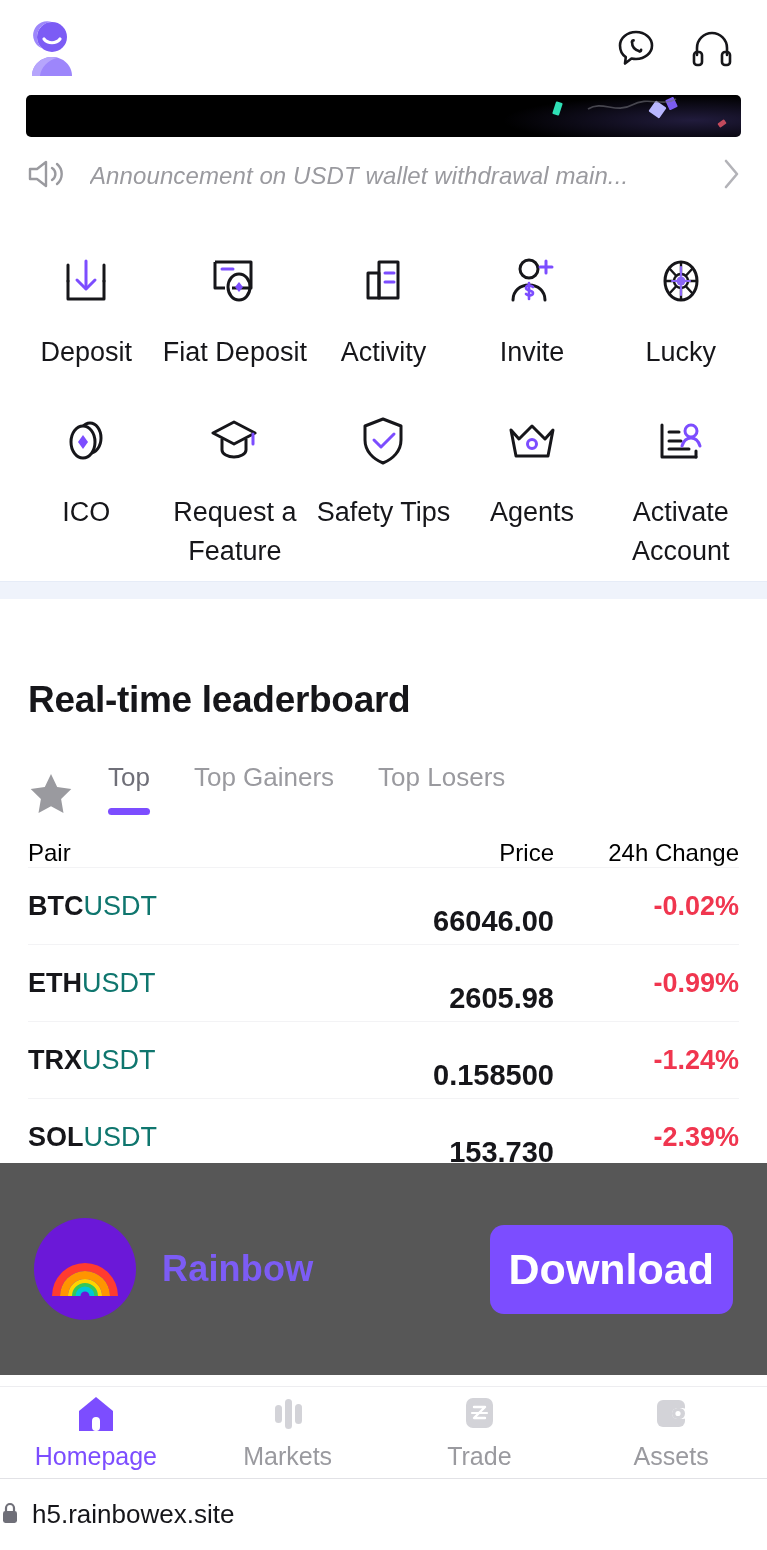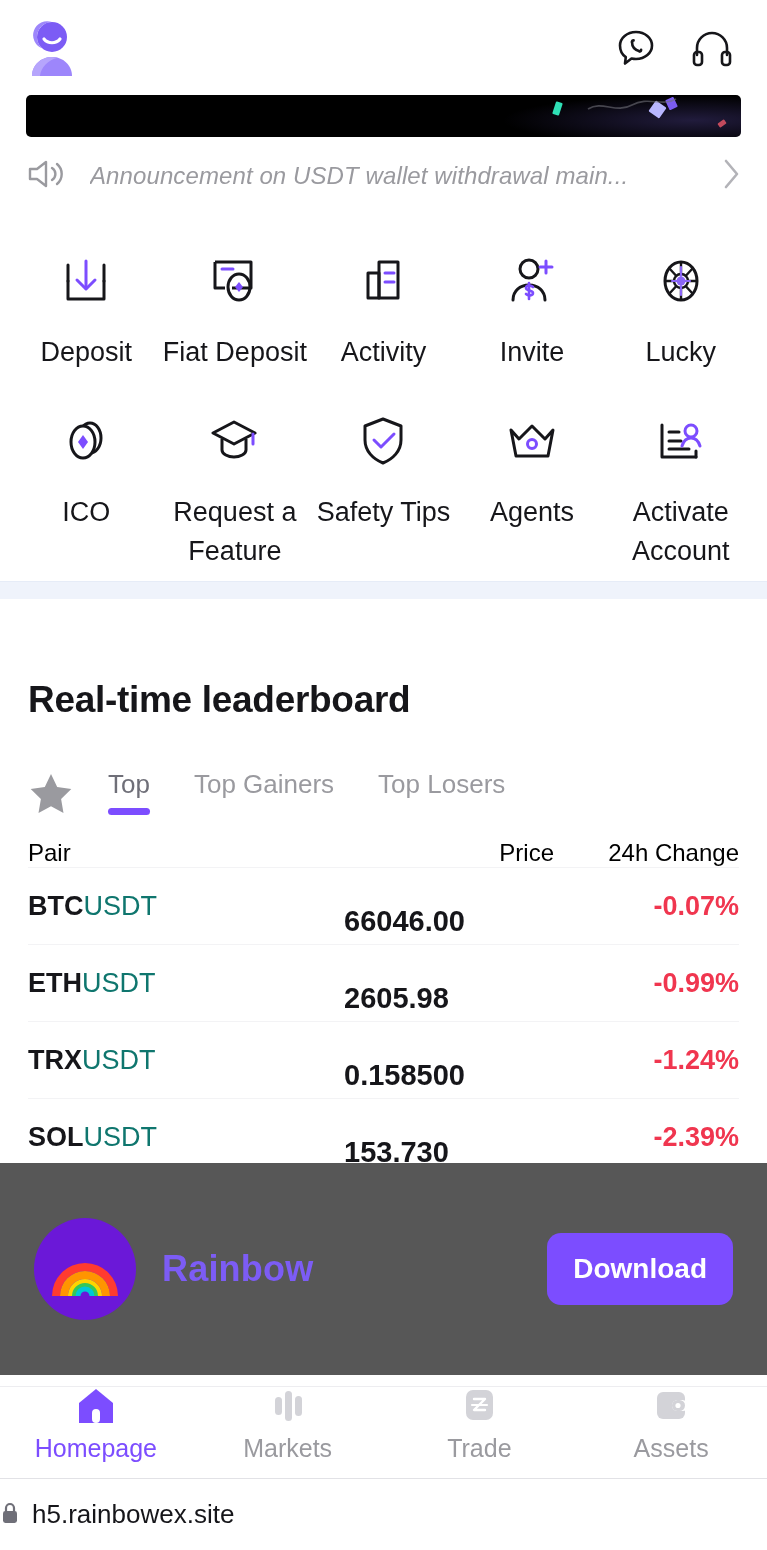--- a/index.html
+++ b/index.html
@@ -118,21 +118,21 @@
     align-items: flex-end;
     gap: 0;
     margin-top: 38px;
     height: 56px;
   }
   .star-tab { width: 58px; display: flex; align-items: center; height: 44px; }
   .tab {
     position: relative;
     font-size: 26px;
     color: #9a9a9f;
-    padding: 0 22px 15px 22px;
+    padding: 0 22px 22px 22px;
     cursor: pointer;
     white-space: nowrap;
   }
   .tab.active { color: #6f6f78; }
   .tab.active::after {
     content: "";
     position: absolute;
     left: 22px; right: 22px; bottom: 0;
     height: 7px; border-radius: 4px;
     background: #7c4dff;
@@ -151,21 +151,21 @@
 
   .row {
     display: flex;
     align-items: center;
     height: 77px;
     border-top: 1px solid #f3f3f5;
   }
   .row:first-of-type { border-top: none; }
   .r-pair { flex: 1; font-size: 27px; color: #16161a; font-weight: 600; }
   .r-pair .quote { color: #0f766e; font-weight: 400; }
-  .r-price { width: 210px; font-size: 29px; font-weight: 700; color: #16161a; margin-top: 30px; }
+  .r-price { width: 210px; text-align: right; font-size: 29px; font-weight: 700; color: #16161a; margin-top: 30px; }
   .r-chg { width: 185px; text-align: right; font-size: 27px; font-weight: 600; }
   .neg { color: #f0364f; }
 
   
   .dl-overlay {
     position: absolute;
     left: 0; right: 0;
     top: 1163px;
     height: 212px;
     background: rgba(40,40,40,.78);
@@ -187,33 +187,34 @@
     margin-left: 26px;
     font-size: 36px;
     font-weight: 700;
     color: #7c5cf5;
     letter-spacing: .2px;
   }
   .dl-spacer { flex: 1; }
   .dl-btn {
     background: #7c4dff;
     color: #ffffff;
-    font-size: 28px;
+    font-size: 43px;
     font-weight: 700;
     border: none;
     border-radius: 14px;
-    padding: 20px 26px;
+    padding: 20px 19px;
     cursor: pointer;
     font-family: "Liberation Sans", sans-serif;
   }
 
   
   .bottomnav {
     height: 92px;
     display: flex;
+    align-items: center;
     border-top: 1px solid #ededf0;
     flex: 0 0 auto;
     background: #fff;
   }
   .nav-item {
     flex: 1;
     display: flex;
     flex-direction: column;
     align-items: center;
     gap: 9px;
@@ -440,21 +441,21 @@
       <div class="th-pair">Pair</div>
       <div class="th-price">Price</div>
       <div class="th-chg">24h Change</div>
     </div>
 
     <div class="row">
       <div class="r-pair">
         <span>BTC</span><span class="quote">USDT</span>
       </div>
       <div class="r-price">66046.00</div>
-      <div class="r-chg neg">-0.07%</div>
+      <div class="r-chg neg">-0.02%</div>
     </div>
 
     <div class="row">
       <div class="r-pair">
         <span>ETH</span><span class="quote">USDT</span>
       </div>
       <div class="r-price">2605.98</div>
       <div class="r-chg neg">-0.99%</div>
     </div>
 

